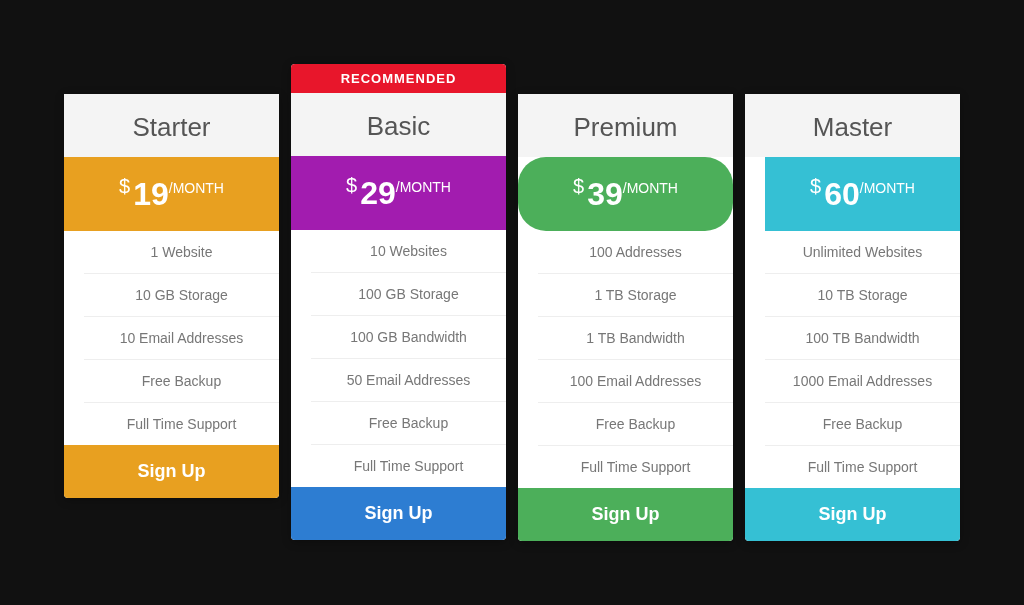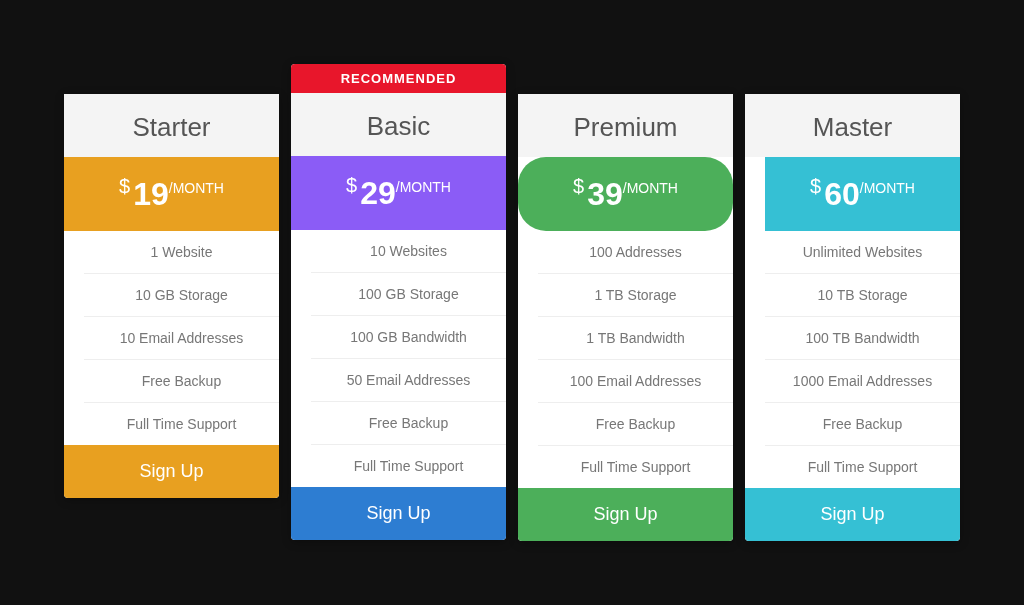--- a/index.html
+++ b/index.html
@@ -72,21 +72,21 @@
       margin-right: 3px;
     }
 
     .plan-price .per-month {
       font-size: 14px;
       font-weight: 400;
       vertical-align: super;
     }
 
     .price-orange { background: #e8a020; }
-    .price-blue { background: #8b5cf6; }
+    .price-blue { background: #a21caf; }
     .price-green { background: #4caf5a; border-radius: 28px; }
     .price-teal { background: #35c0d4; margin-left: 20px; }
 
     .plan-features {
       list-style: none;
       margin-left: 20px;
     }
 
     .plan-features li {
       text-align: center;
@@ -102,21 +102,21 @@
       text-align: center;
     }
 
     .sign-up-btn {
       display: block;
       width: 100%;
       text-align: center;
       padding: 16px 0;
       color: #fff;
       font-size: 18px;
-      font-weight: 400;
+      font-weight: 700;
       cursor: pointer;
       border: none;
       border-radius: 0 0 4px 4px;
     }
 
     .btn-orange { background: #e8a020; }
     .btn-blue { background: #2d7dd2; }
     .btn-green { background: #4caf5a; }
     .btn-teal { background: #35c0d4; }
   </style>

